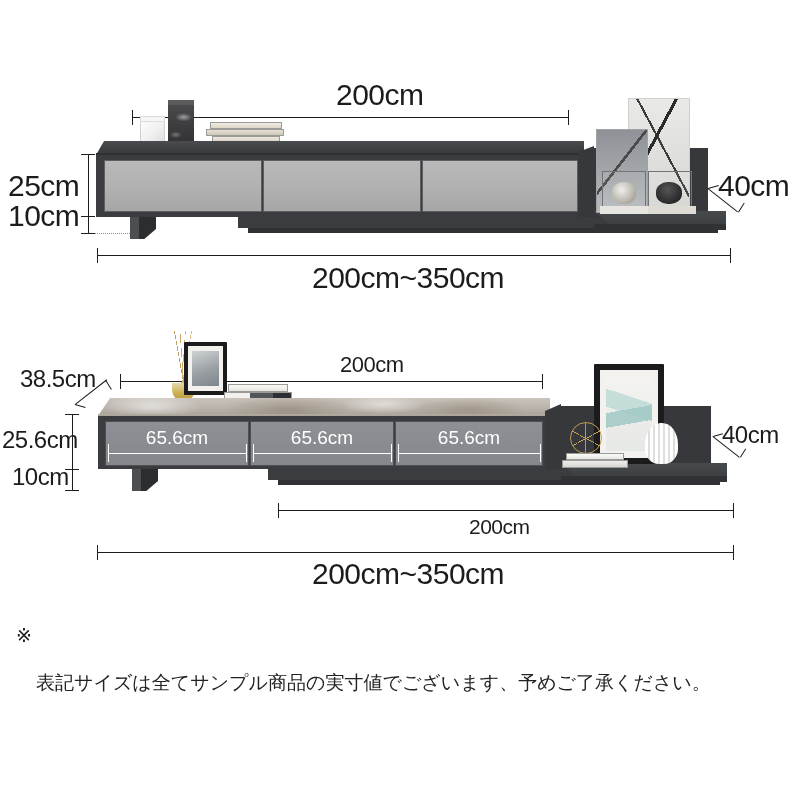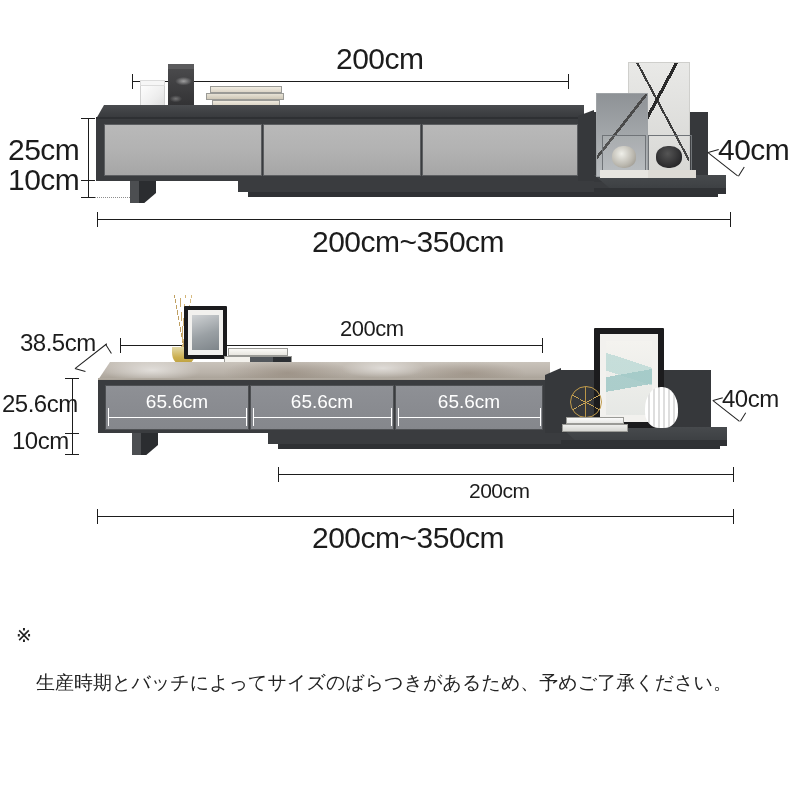--- a/index.html
+++ b/index.html
@@ -50,21 +50,21 @@
     border-top: 1px dotted #8d8d8d;
   }
   .diag {
     position: absolute;
     height: 1px;
     background: #1d1d1d;
     transform-origin: 0 0;
   }
 
   
-  .unit { position: absolute; }
+  .unit { position: absolute; margin-top: 36px; }
 
   .top-slab {           
     position: absolute;
     background: linear-gradient(180deg, #4a4c4f 0%, #3e4043 55%, #37393c 100%);
   }
   .top-slab-edge {
     position: absolute;
     background: #2e3033;
   }
   .marble-slab {        
@@ -375,15 +375,15 @@
     <div class="tick-v" style="left:733px; top:467px; height:15px;"></div>
     <div class="dim-label" style="left:469px; top:479px; font-size:21px;">200cm</div>
 
     <div class="hline" style="left:97px; top:516px; width:636px;"></div>
     <div class="tick-v" style="left:97px; top:509px; height:15px;"></div>
     <div class="tick-v" style="left:733px; top:509px; height:15px;"></div>
     <div class="dim-label" style="left:312px; top:521px; font-size:30px;">200cm~350cm</div>
   </div>
 
   <div class="note" style="left:16px; top:624px; font-size:19px;">※</div>
-  <div class="note" style="left:36px; top:670px; font-size:19px;">生産時期とバッチによってサイズのばらつきがあるため、予めご了承ください。</div>
+  <div class="note" style="left:36px; top:670px; font-size:19px;">表記サイズは全てサンプル商品の実寸値でございます、予めご了承ください。</div>
 
 </div>
 
 </body></html>

